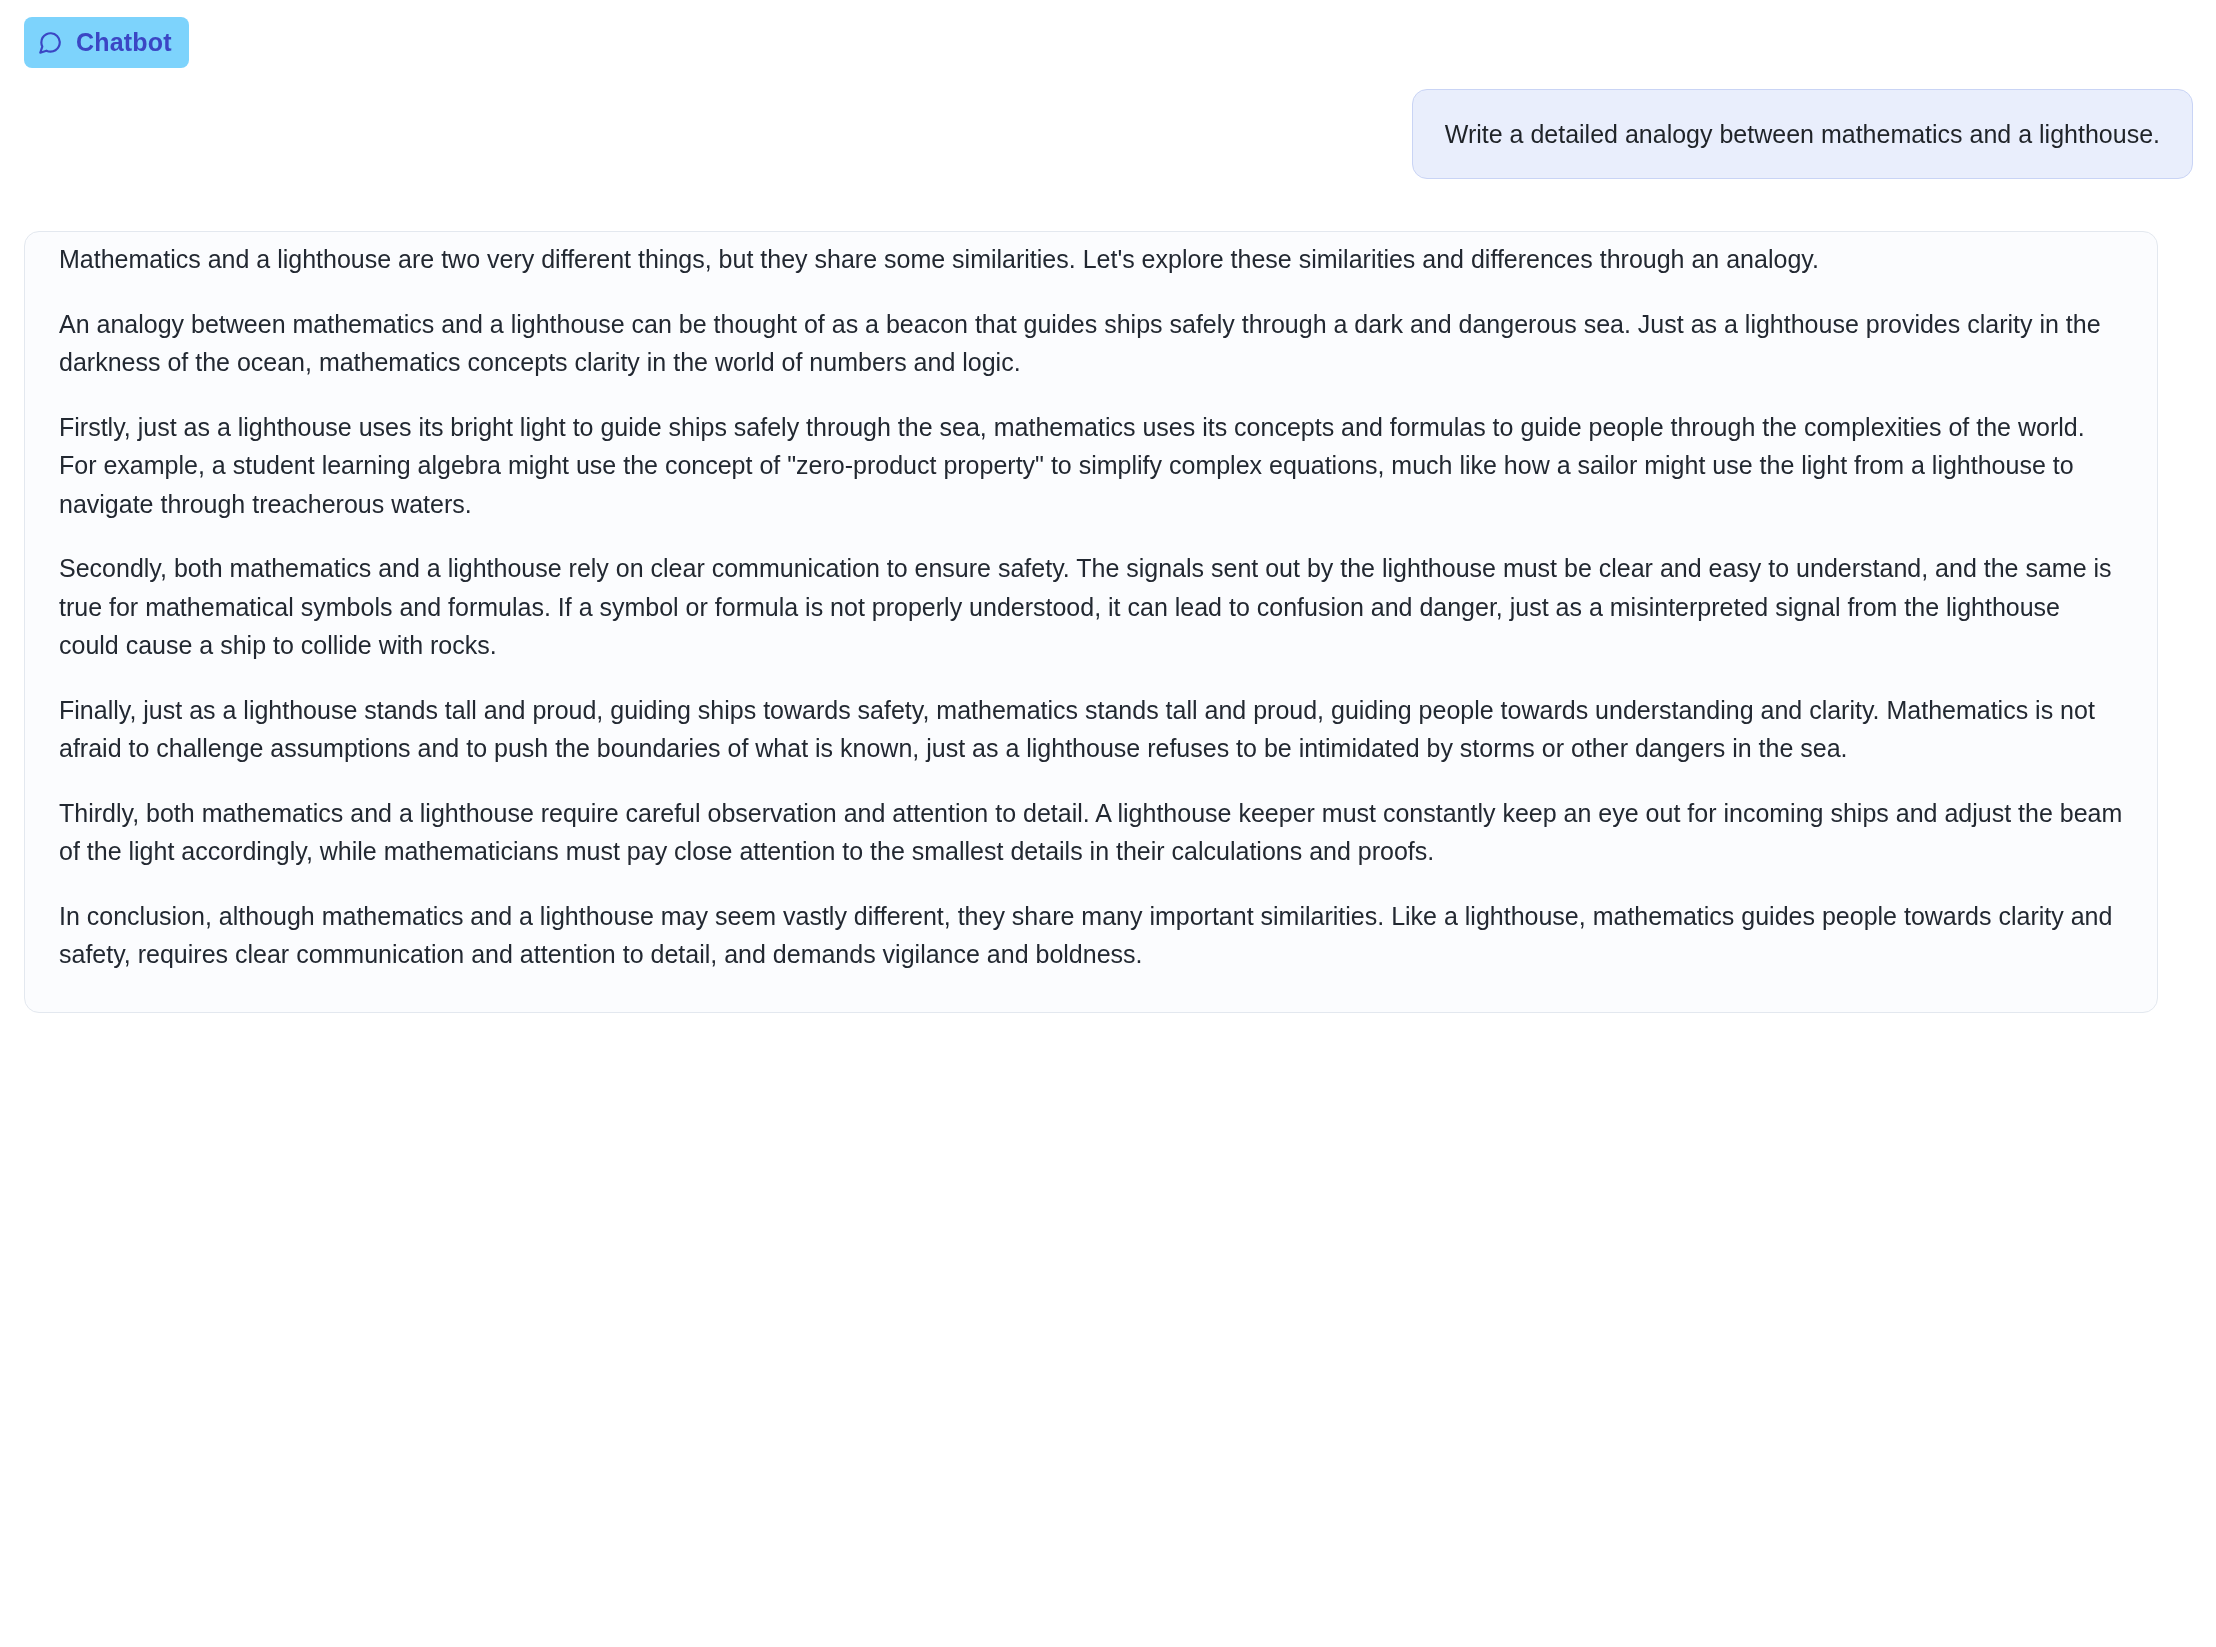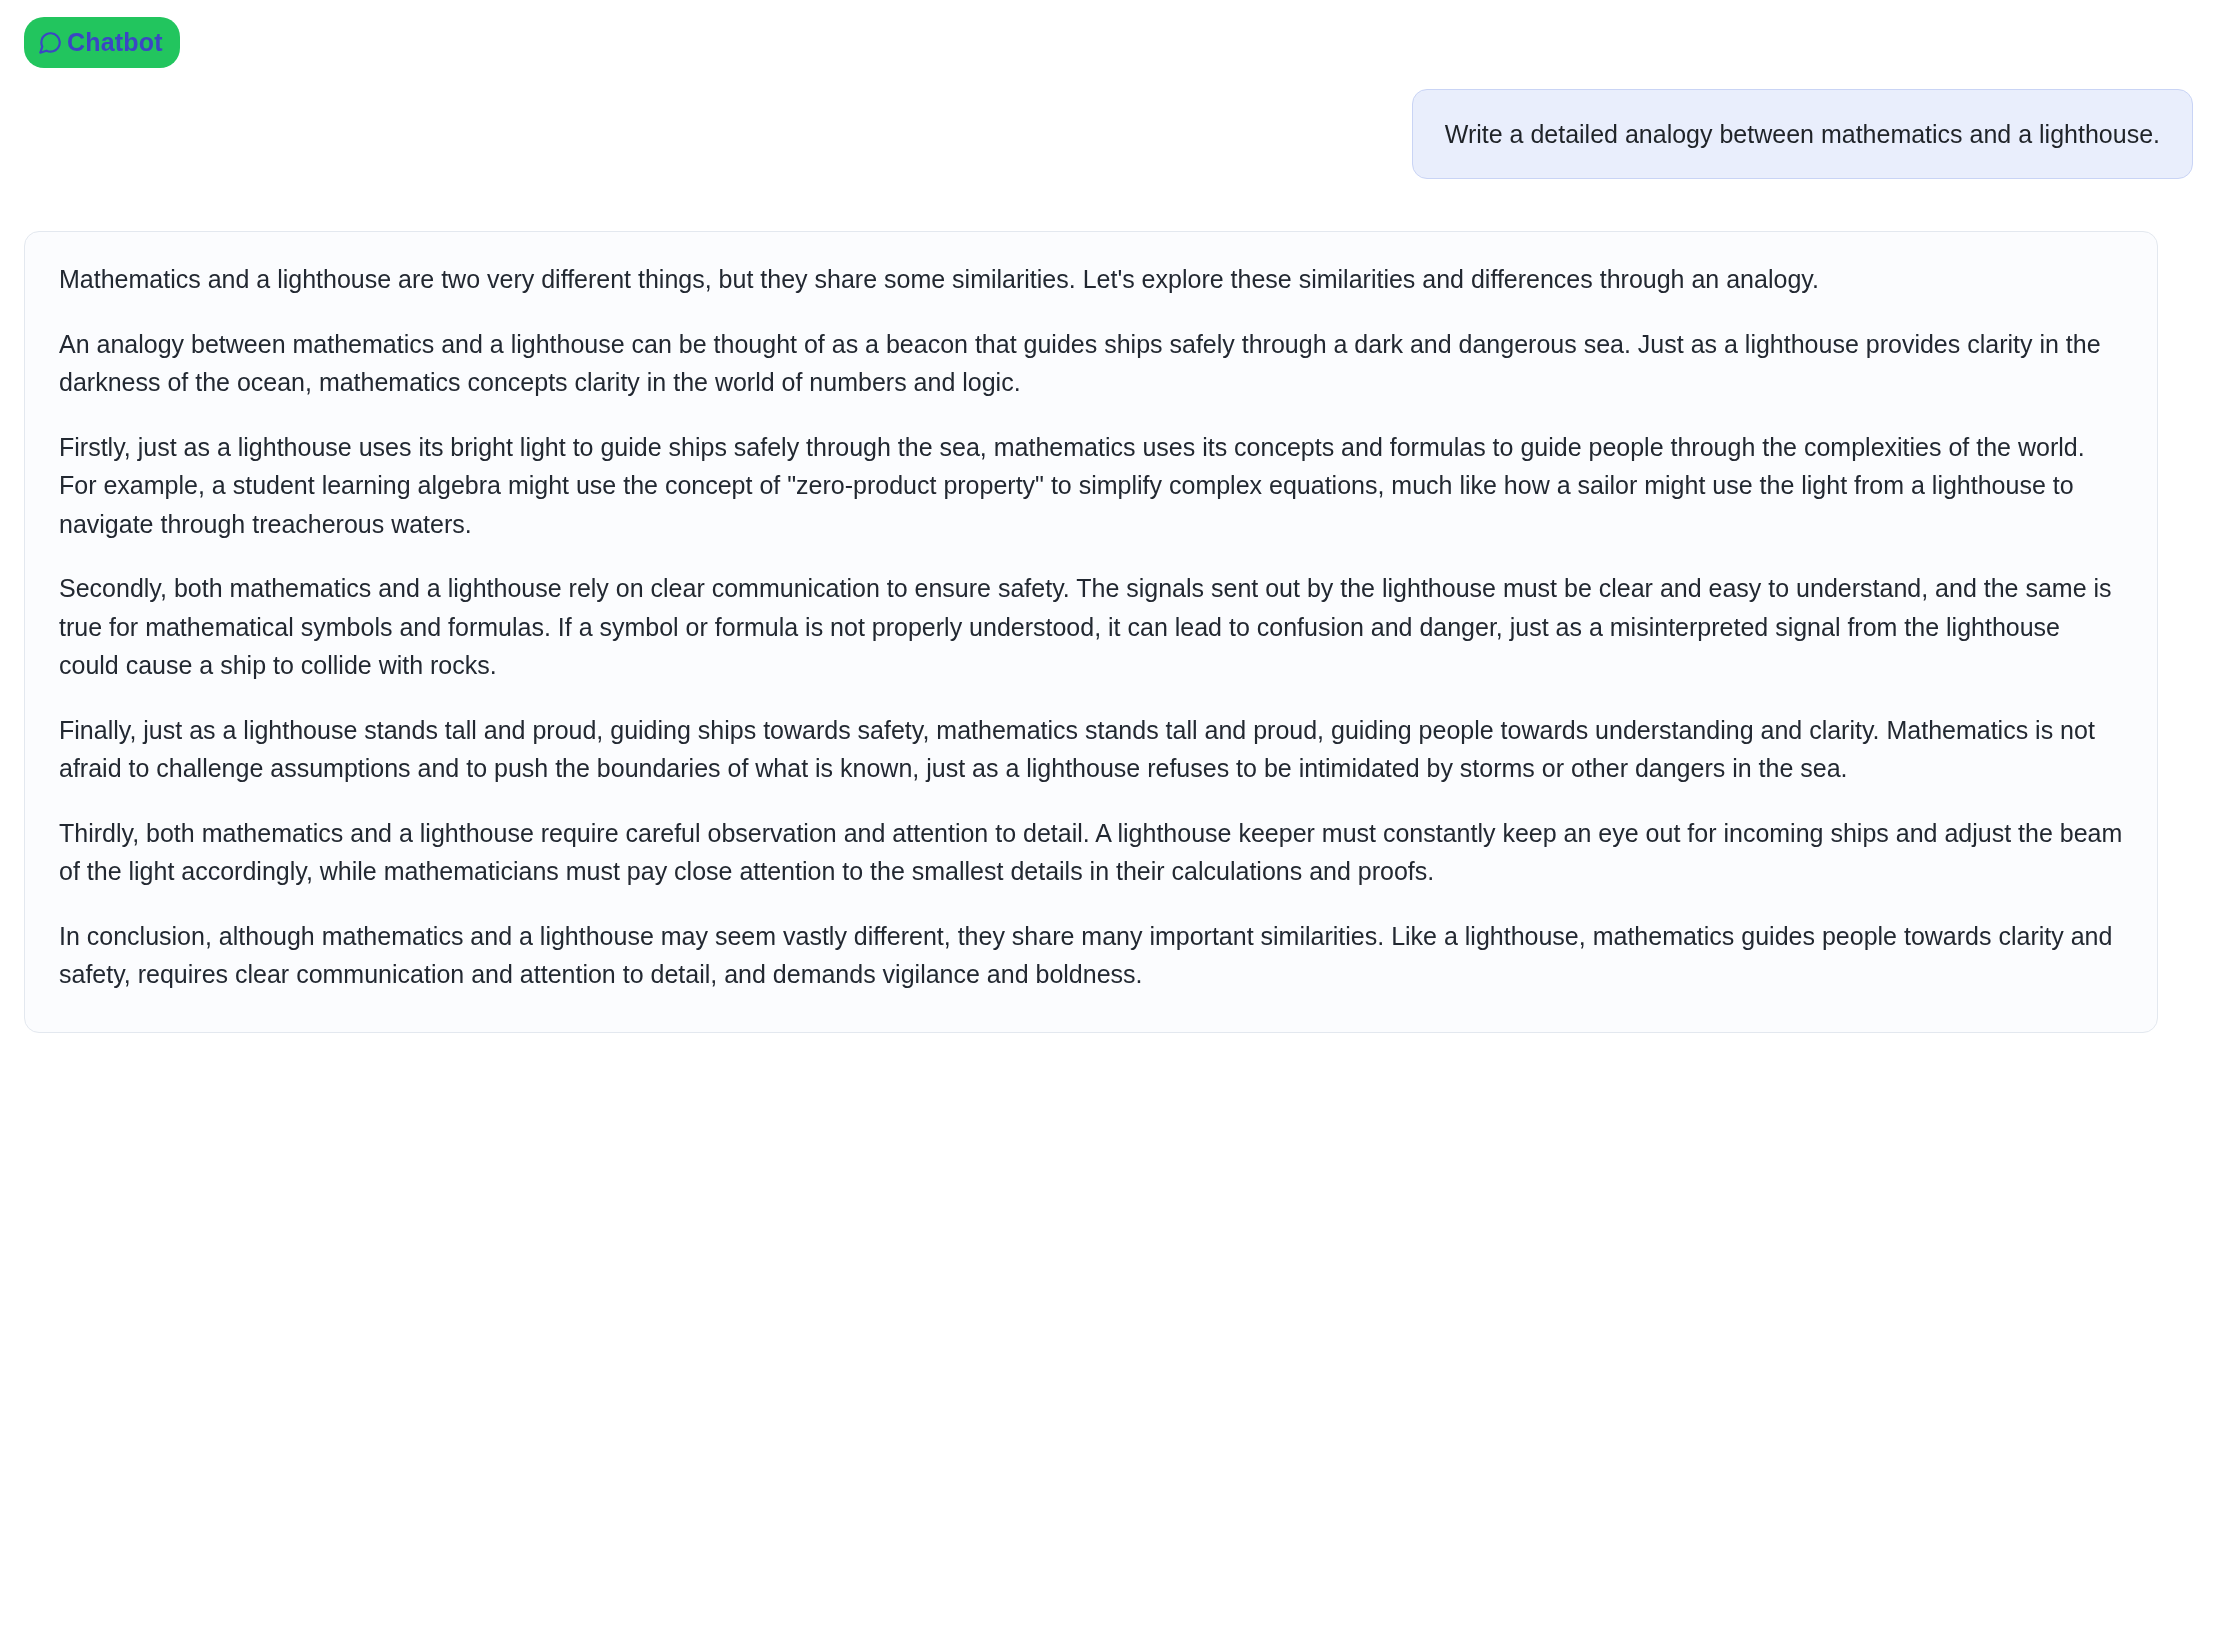--- a/index.html
+++ b/index.html
@@ -18,23 +18,23 @@
     height: 1647px;
     box-sizing: border-box;
     padding: 17px 24px 0 24px;
     background: #ffffff;
     position: relative;
   }
   
   .chip {
     display: inline-flex;
     align-items: center;
-    gap: 4px;
-    background: #22c55e;
-    border-radius: 20px;
+    gap: 13px;
+    background: #7dd3fc;
+    border-radius: 8px;
     padding: 11.2px 17px 11.2px 13px;
     margin-left: 0;
   }
   .chip .chip-label {
     color: #3b46c4;
     font-size: 25px;
     font-weight: bold;
     letter-spacing: 0.2px;
   }
   .chip .chat-icon {
@@ -68,21 +68,21 @@
     display: flex;
     justify-content: flex-start;
     margin-top: 39px;
   }
   .bubble-bot {
     box-sizing: border-box;
     width: 2134px;
     background: #fbfcfe;
     border: 0.9px solid #e3e8ef;
     border-radius: 15px;
-    padding: 28px 34px 32px 34px;
+    padding: 8px 34px 32px 34px;
     color: #222831;
     font-size: 25px;
     line-height: 1.54;
   }
   .bubble-bot p {
     margin: 0 0 26px 0;
   }
   .bubble-bot p:last-child {
     margin-bottom: 6px;
   }

